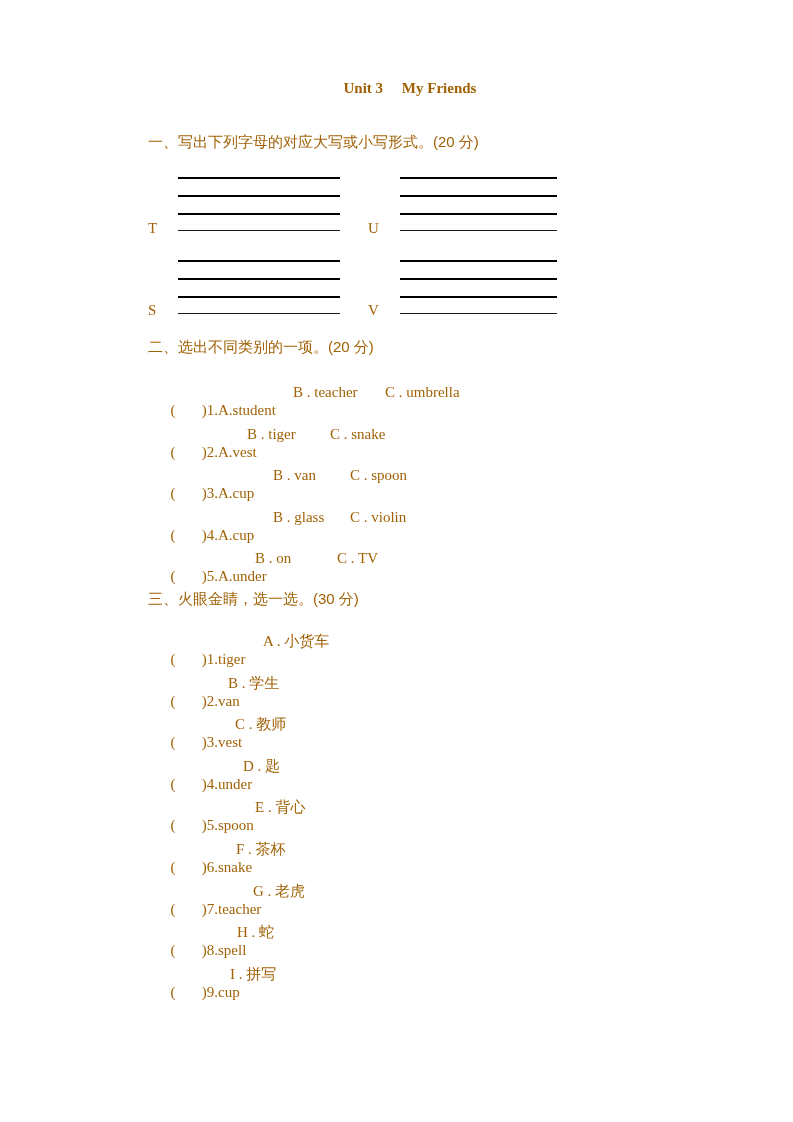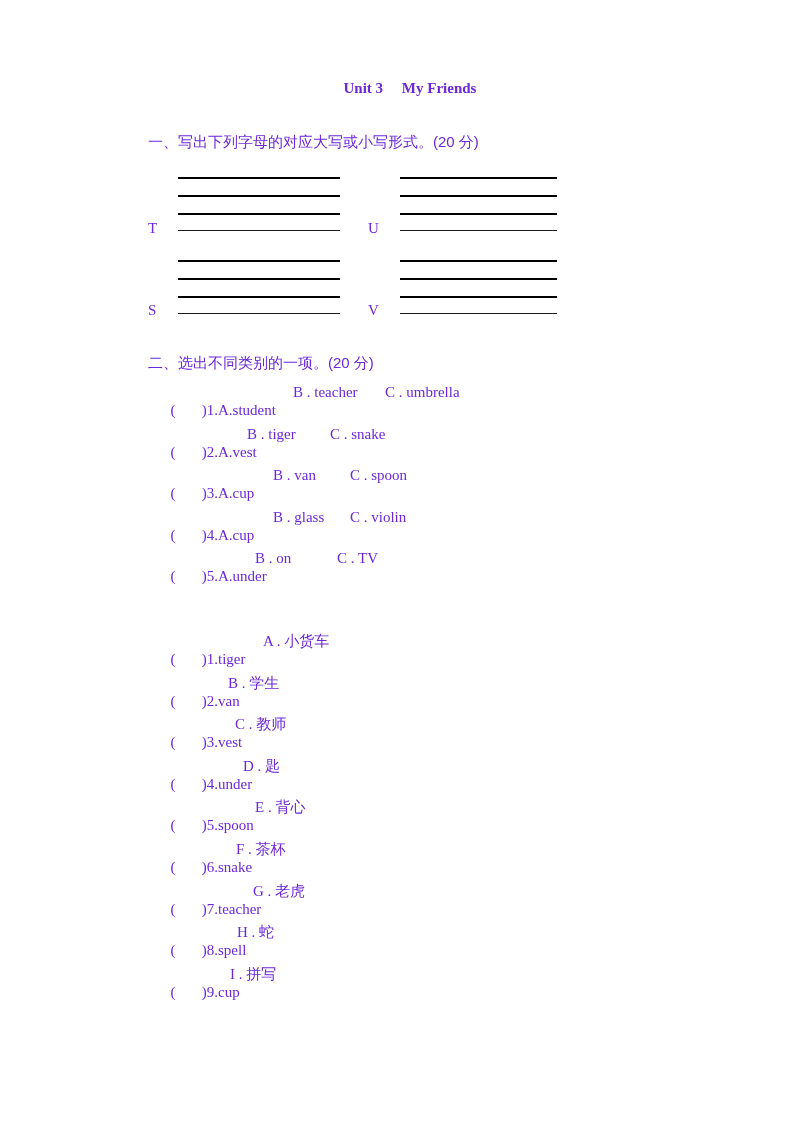--- a/index.html
+++ b/index.html
@@ -1,40 +1,40 @@
 <!DOCTYPE html>
 <html><head>
 <meta charset="utf-8">
 <style>
   html,body{margin:0;padding:0;background:#fff;}
   .page{
     position:relative;
     width:793px;height:1122px;
     background:#ffffff;
-    color:#6d28d9;
+    color:#a16207;
     font-family:"Liberation Serif","DejaVu Serif",serif;
     overflow:hidden;
   }
   .doc-title,.doc-subtitle{
     position:absolute;left:148px;width:524px;
     text-align:center;
     font-family:"Liberation Serif","DejaVu Serif",serif;
     font-weight:bold;font-size:15px;line-height:18px;
     white-space:pre;
   }
   .doc-title{top:79px;}
   .doc-subtitle{top:101px;}
   .sec-heading{
     position:absolute;left:148px;
     font-family:"Liberation Sans","DejaVu Sans",sans-serif;
     font-weight:normal;font-size:15px;line-height:17px;
     white-space:pre;
   }
   .s1h{top:133px;}
-  .s2h{top:338px;margin-top:16px;}
+  .s2h{top:338px;}
   .s3h{top:590px;}
 
   
   .hl{position:absolute;background:#000;height:2px;}
   .hl.thin{height:1px;background:#1a1a1a;}
   .lcol{left:178px;width:162px;}
   .rcol{left:400px;width:157px;}
   .y1{top:177px;} .y2{top:195px;} .y3{top:213px;} .y4{top:230px;}
   .y5{top:260px;} .y6{top:278px;} .y7{top:296px;} .y8{top:313px;}
   .letter{
@@ -132,20 +132,21 @@
       <span class="opt ob">B . glass</span>
       <span class="opt oc">C . violin</span>
     </div>
     <div class="qrow">
       <span>(       )5.A.under</span>
       <span class="opt ob">B . on</span>
       <span class="opt oc">C . TV</span>
     </div>
   </div>
 
+  <div class="sec-heading s3h">三、火眼金睛，选一选。(30 分)</div>
 
   <div class="rows s3rows">
     <div class="qrow">
       <span>(       )1.tiger</span>
       <span class="opt ob">A . 小货车</span>
     </div>
     <div class="qrow">
       <span>(       )2.van</span>
       <span class="opt ob">B . 学生</span>
     </div>

